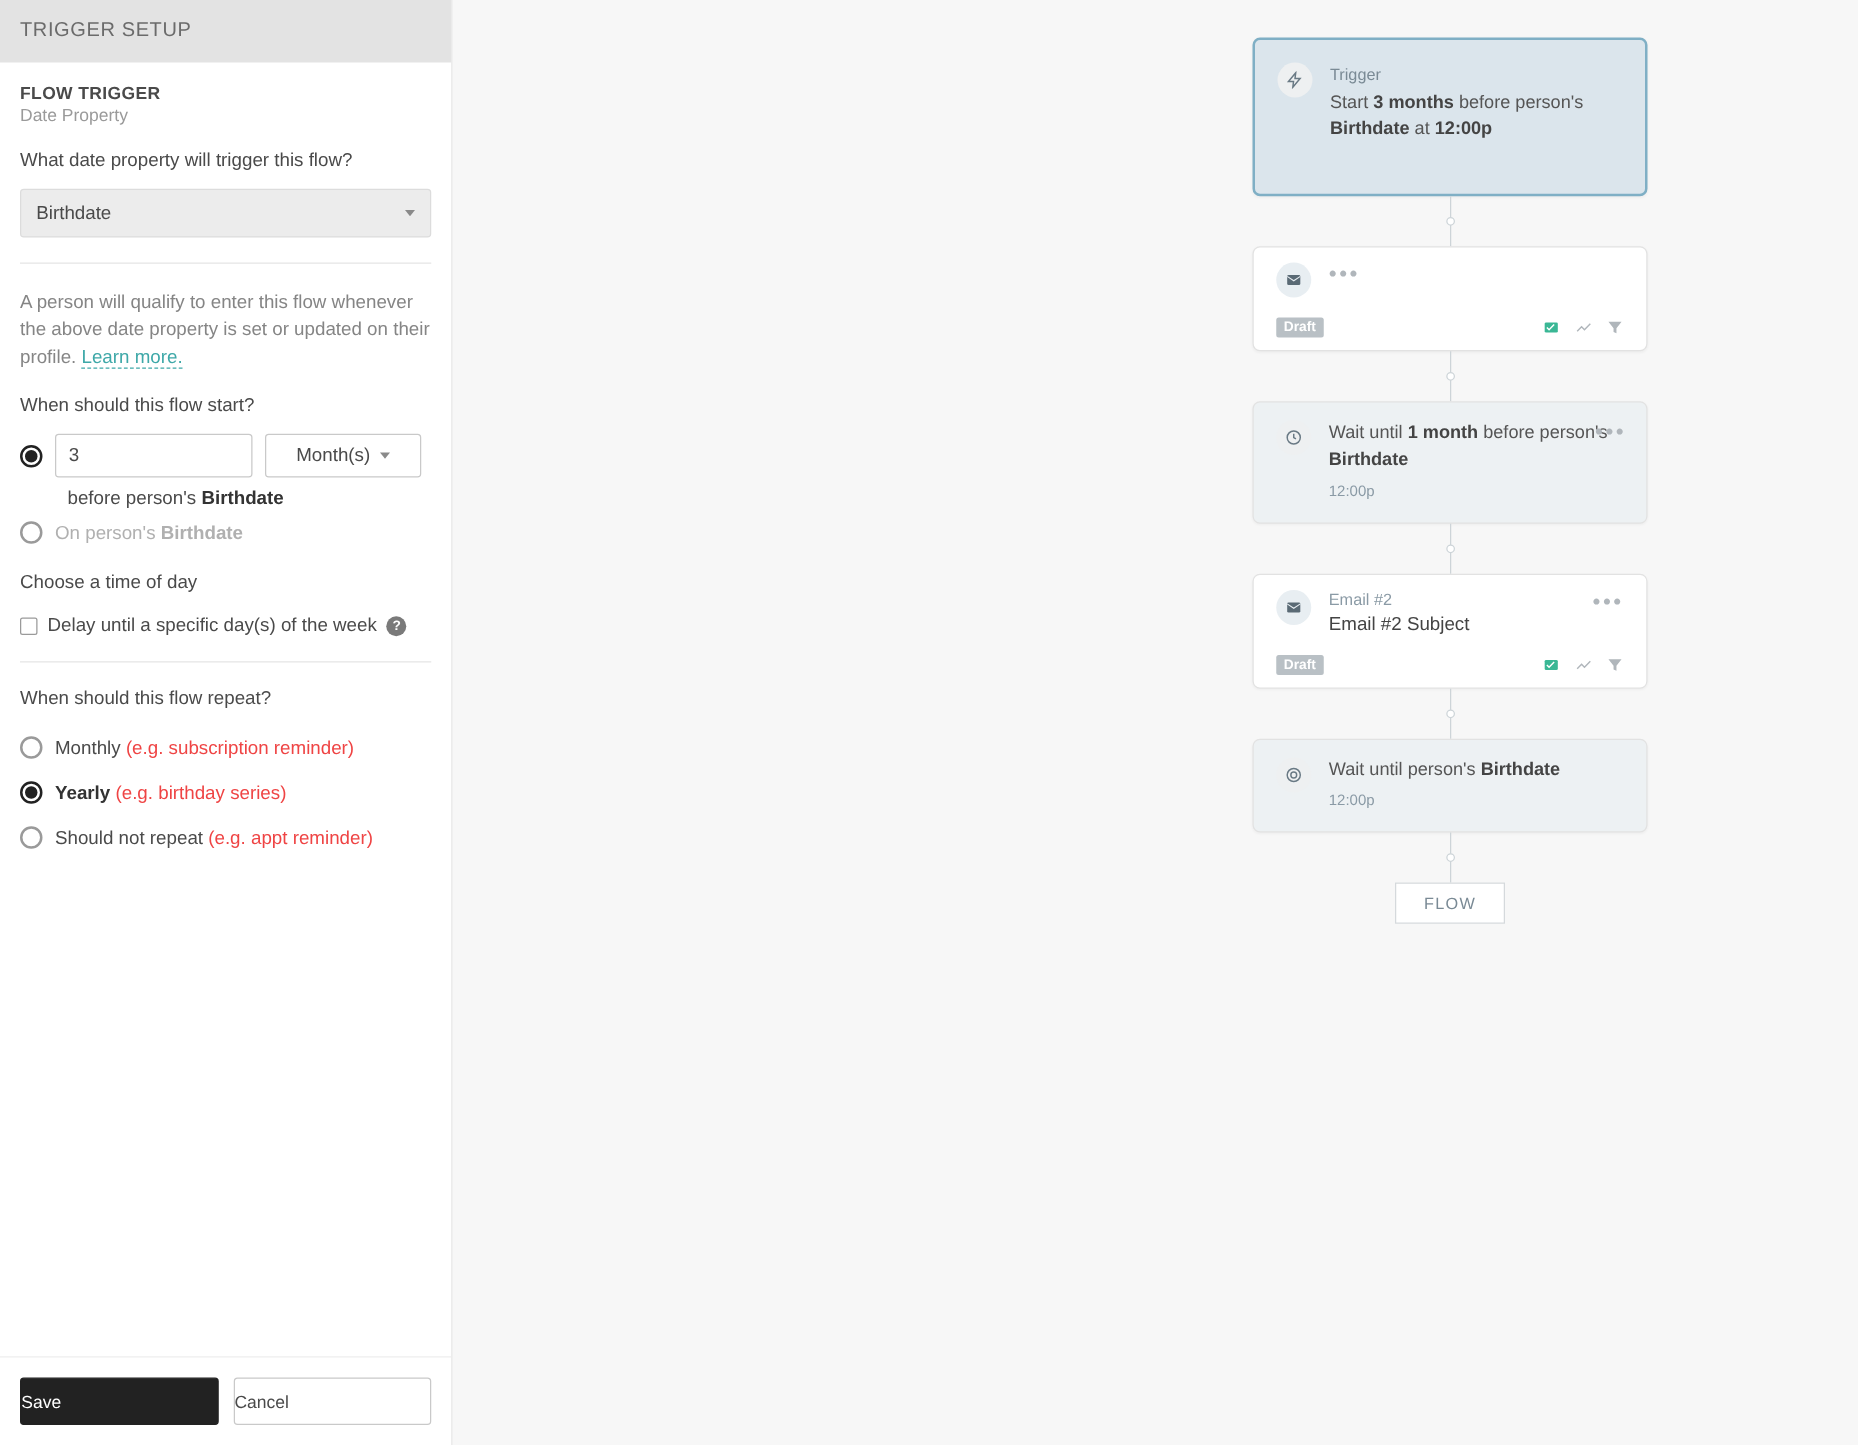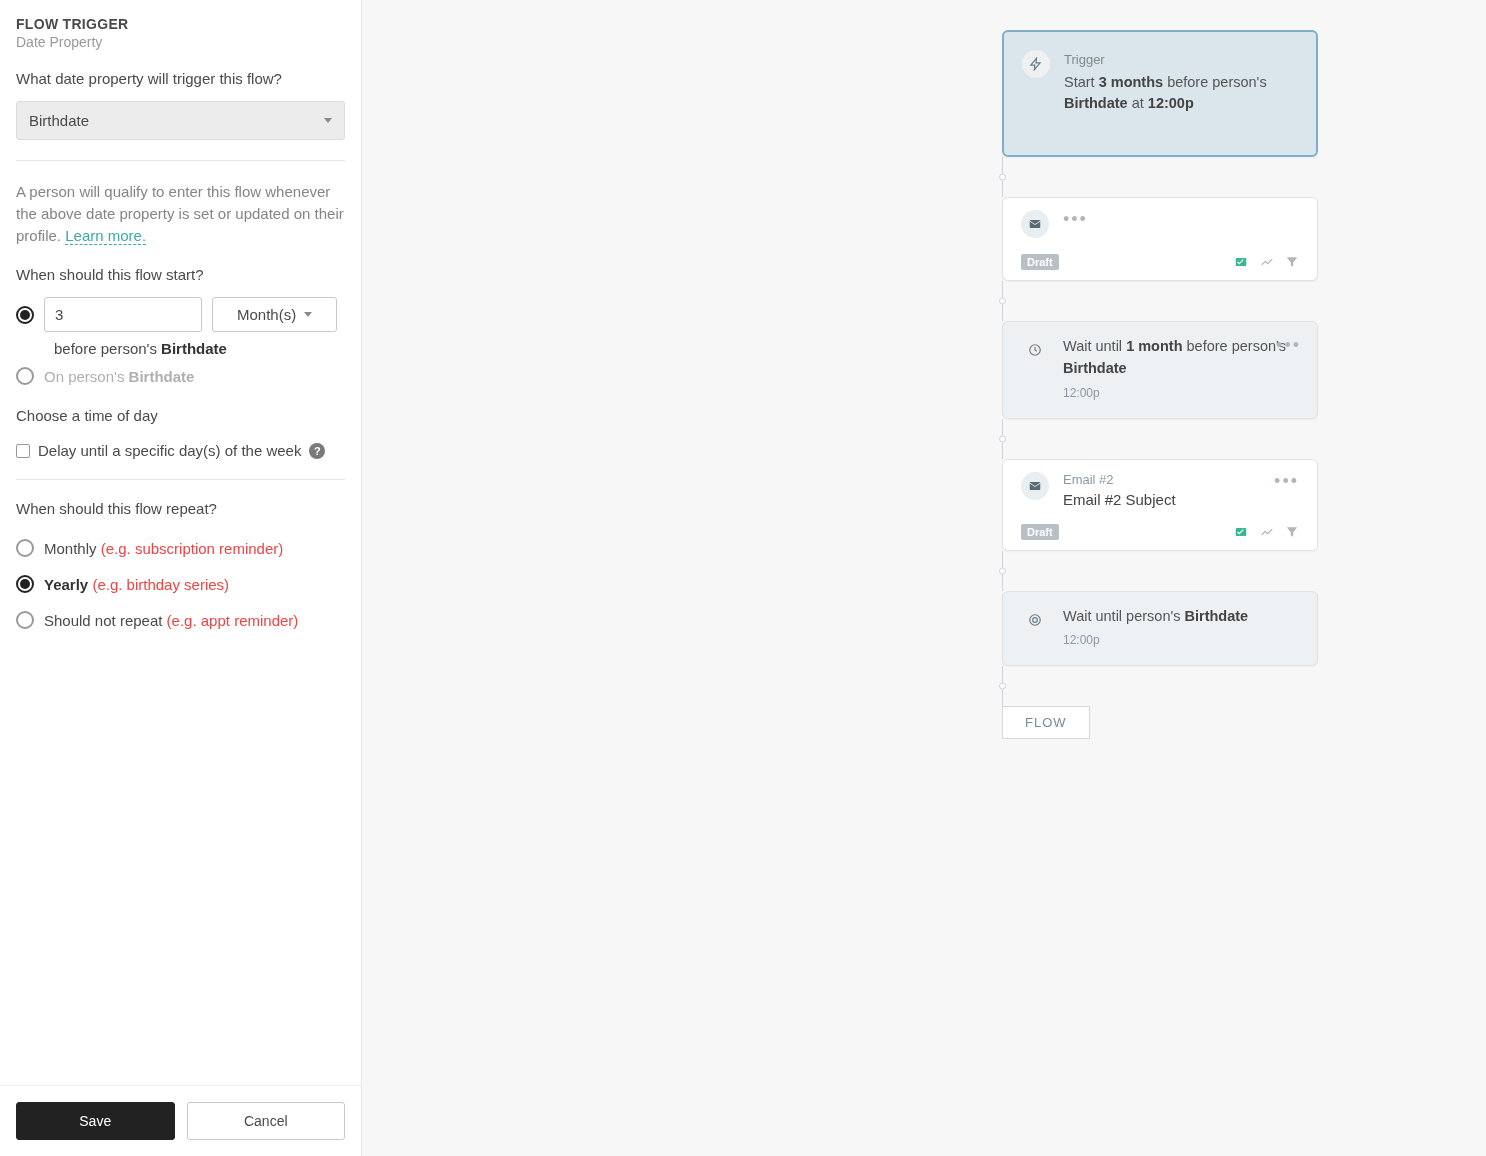--- a/index.html
+++ b/index.html
@@ -184,33 +184,32 @@
   padding: 16px;
   display: flex;
   gap: 12px;
   border-top: 1px solid #eee;
 }
 .btn {
   border-radius: 3px;
   padding: 10px 0;
   font-size: 14px;
   cursor: pointer;
-  text-align: center;
   width: 160px;
 }
 .btn-primary { background: #222; color: #fff; border: 1px solid #222; }
 .btn-secondary { background: #fff; color: #4a4a4a; border: 1px solid #c9c9c9; }
 
 
 .canvas {
   flex: 1;
   position: relative;
   padding-top: 30px;
 }
-.flow { width: 316px; margin-left: 640px; display: flex; flex-direction: column; align-items: flex-start; }
+.flow { width: 316px; margin-left: 640px; display: flex; flex-direction: column; align-items: center; }
 
 .card {
   width: 316px;
   background: #fff;
   border: 1px solid #e2e2e2;
   border-radius: 6px;
   box-shadow: 0 1px 2px rgba(0,0,0,0.04);
   position: relative;
 }
 .card.trigger { background: #dbe5ec; border: 2px solid #7fafc5; padding: 18px 18px 40px 18px; display: flex; gap: 14px; }
@@ -275,20 +274,21 @@
   padding: 8px 22px;
   font-size: 13px;
   color: #7a8a95;
   letter-spacing: 1px;
 }
 </style>
 </head>
 <body>
 
 <div class="sidebar">
+  <div class="sidebar-header">TRIGGER SETUP</div>
 
   <div class="sidebar-body">
     <div class="section-label">FLOW TRIGGER</div>
     <div class="section-sub">Date Property</div>
 
     <div class="question">What date property will trigger this flow?</div>
     <div class="dropdown">
       <span>Birthdate</span>
       <span class="caret-down"></span>
     </div>

